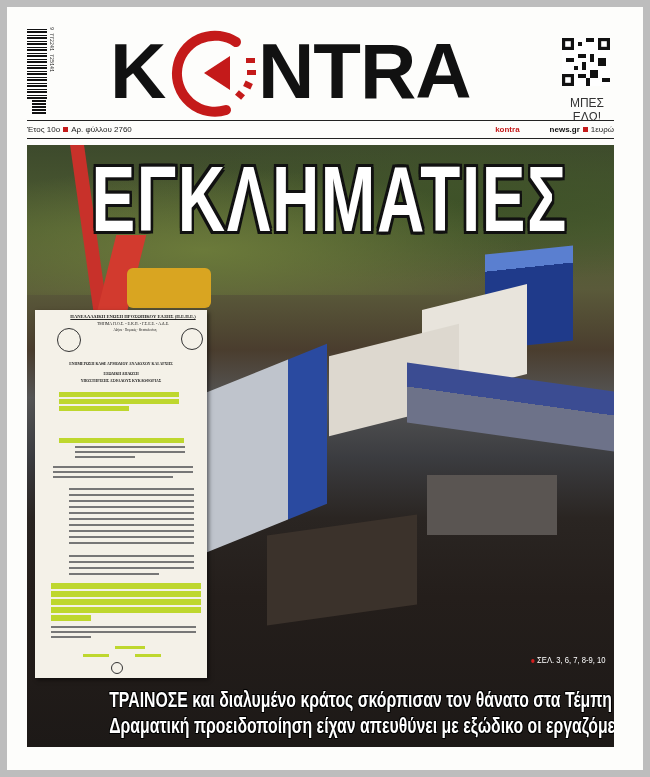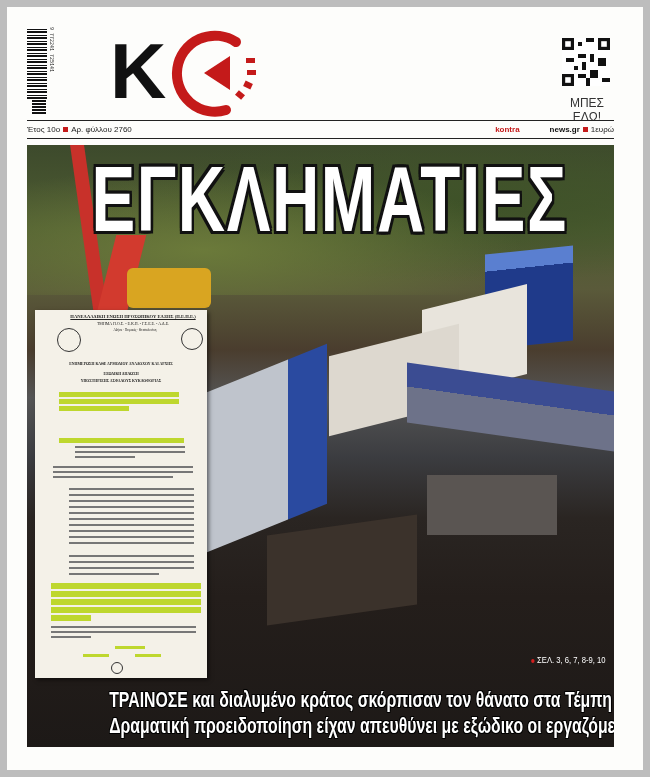--- a/index.html
+++ b/index.html
@@ -74,20 +74,21 @@
 <div class="logo">
   <span class="k">K</span>
   <svg width="100" height="90" viewBox="0 0 100 90">
     <path d="M68 14 A38 38 0 1 0 58 82" fill="none" stroke="#c41a1a" stroke-width="10" stroke-linecap="round"></path>
     <polygon points="36,45 62,28 62,62" fill="#c41a1a"></polygon>
     <rect x="78" y="30" width="9" height="5" fill="#c41a1a"></rect>
     <rect x="79" y="42" width="9" height="5" fill="#c41a1a"></rect>
     <rect x="76" y="54" width="8" height="6" fill="#c41a1a" transform="rotate(25 80 57)"></rect>
     <rect x="68" y="64" width="8" height="6" fill="#c41a1a" transform="rotate(40 72 67)"></rect>
   </svg>
+  <span class="ntra">NTRA</span>
 </div>
 
 <svg class="qr" viewBox="0 0 12 12">
   <rect width="12" height="12" fill="#fff"></rect>
   <rect x="0" y="0" width="3" height="3" fill="#111"></rect>
     <rect x="0.8" y="0.8" width="1.4" height="1.4" fill="#fff"></rect>
   <rect x="9" y="0" width="3" height="3" fill="#111"></rect>
     <rect x="9.8" y="0.8" width="1.4" height="1.4" fill="#fff"></rect>
   <rect x="0" y="9" width="3" height="3" fill="#111"></rect>
     <rect x="0.8" y="9.8" width="1.4" height="1.4" fill="#fff"></rect>

